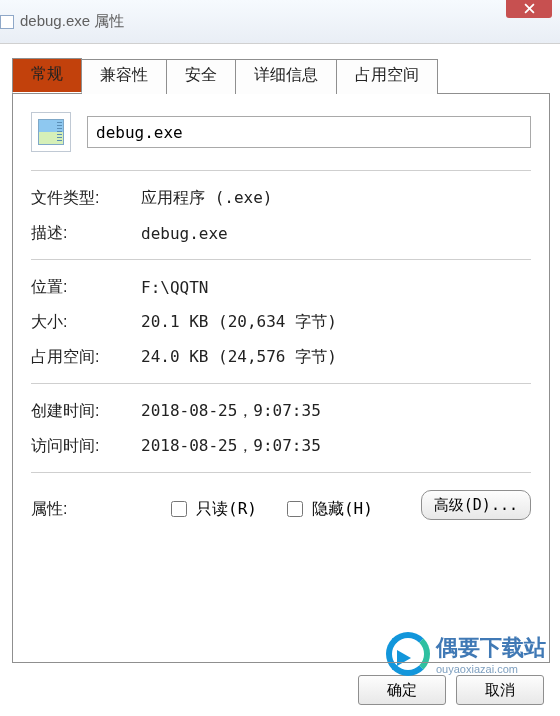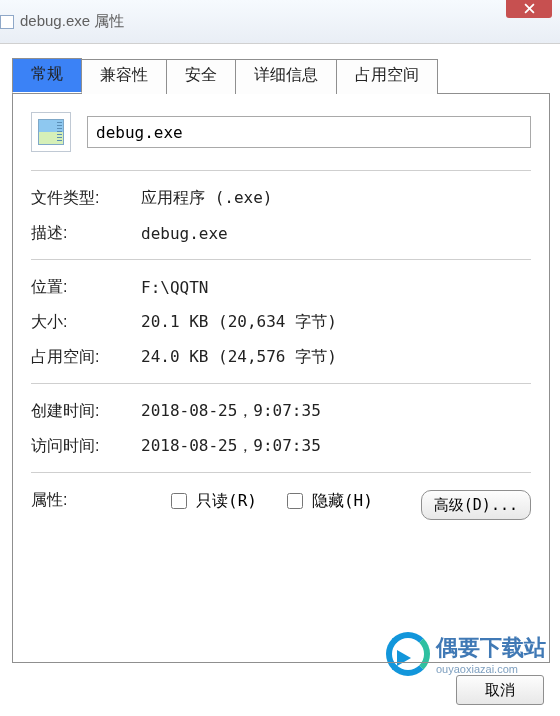--- a/index.html
+++ b/index.html
@@ -47,21 +47,21 @@
     border-bottom: none;
     background: #fdfdfd;
     margin-right: -1px;
     font-size: 16px;
     color: #222;
     cursor: pointer;
     position: relative;
     top: 1px;
   }
   .tab.active {
-    background: #3b82f6;
+    background: #c2410c;
     border-bottom: 1px solid #fff;
     font-weight: 400;
     z-index: 3;
     top: 0;
     padding-bottom: 7px;
   }
   .panel {
     border: 1px solid #8f8f8f;
     margin: 0 10px 0 12px;
     padding: 18px 18px 24px 18px;
@@ -117,21 +117,21 @@
     font-size: 16px;
     background: #fff;
   }
   .hr {
     border: none;
     border-top: 1px solid #cfcfcf;
     margin: 8px 0 10px 0;
   }
   .attr-row {
     display: flex;
-    align-items: flex-start;
+    align-items: flex-end;
     gap: 26px;
   }
   .attr-row .label { width: 110px; font-size: 16px; }
   .chk {
     display: inline-flex; align-items: center; gap: 6px;
     font-size: 16px; cursor: pointer;
     font-family: "SimSun", monospace;
   }
   .chk input { width: 16px; height: 16px; }
   .adv-btn {
@@ -266,20 +266,21 @@
     <label class="chk">
       <input type="checkbox" style="">
       <span>隐藏(H)</span>
     </label>
     <button class="adv-btn">高级(D)...</button>
   </div>
 
 </div>
 
 <div class="bottom-buttons">
+  <button class="btn">确定</button>
   <button class="btn">取消</button>
 </div>
 
 <div class="watermark">
   <div class="logo"></div>
   <div>
     <span>偶要下载站</span>
     <span class="subtext">ouyaoxiazai.com</span>
   </div>
 </div>

